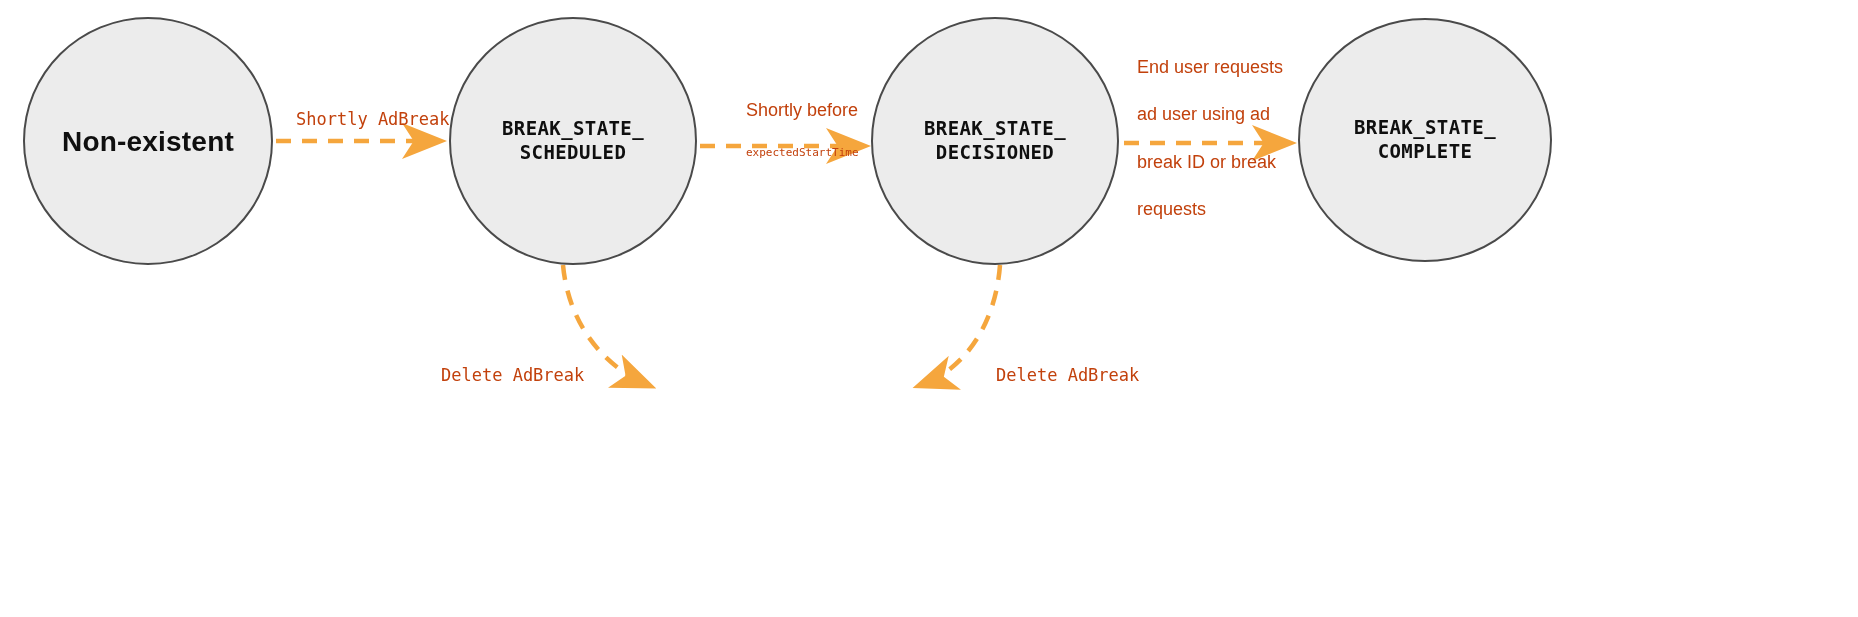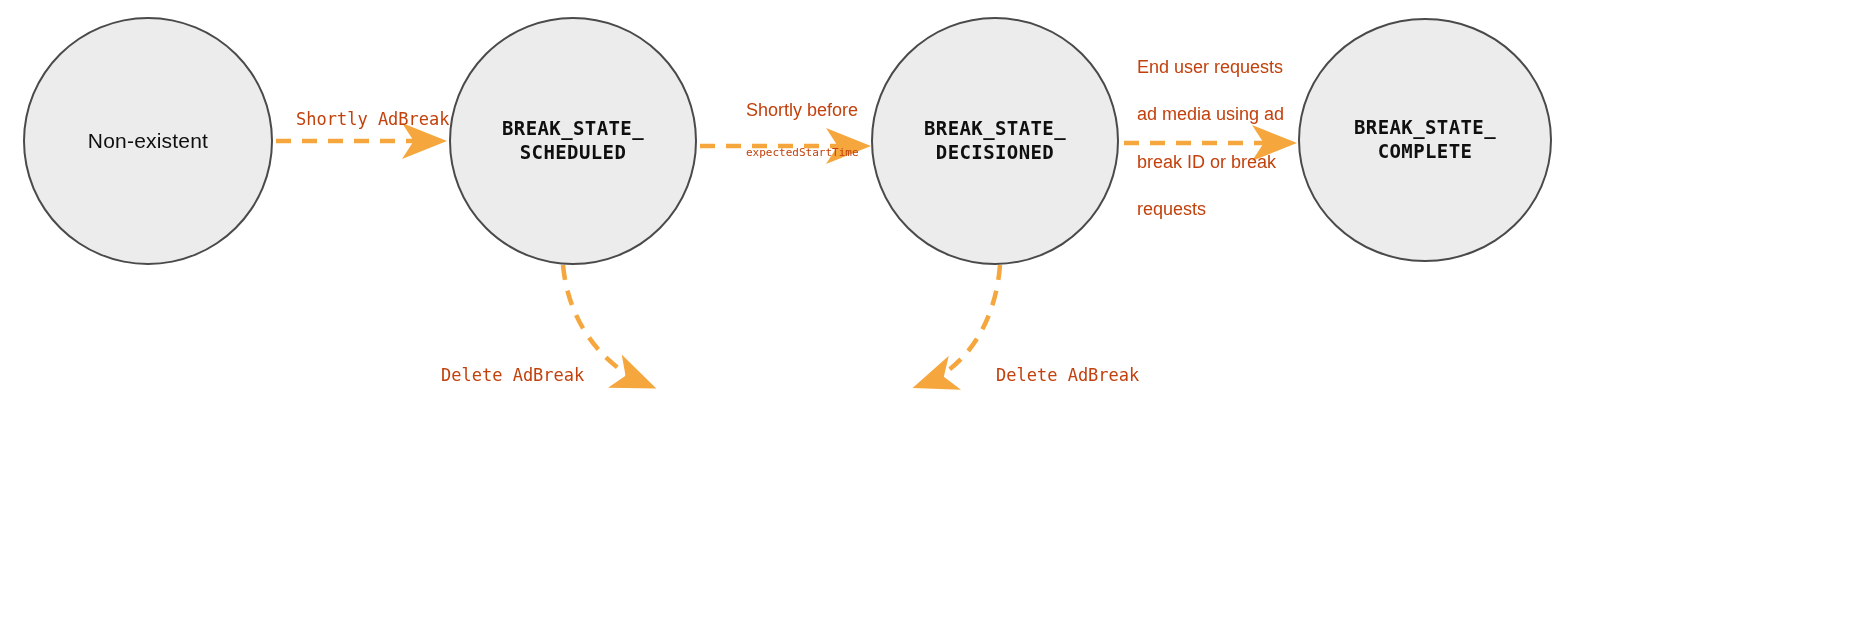--- a/index.html
+++ b/index.html
@@ -36,22 +36,22 @@
     justify-content: center;
     text-align: center;
   }
   .node-label {
     line-height: 1.25;
     color: #0f0f0f;
     white-space: pre-line;
   }
   .node-label.plain {
     font-family: "Liberation Sans", sans-serif;
-    font-weight: normal;
-    font-size: 21px;
+    font-weight: bold;
+    font-size: 28px;
     letter-spacing: 0.2px;
   }
   .node-label.code {
     font-family: "DejaVu Sans Mono", monospace;
     font-weight: bold;
     font-size: 19px;
     letter-spacing: 0.4px;
   }
   .edge-label {
     position: absolute;
@@ -127,21 +127,21 @@
     <span class="sans-line">Shortly AdBreak</span>
   </div>
 
   <div class="edge-label mixed-first" style="left:707px; top:75px;margin-left:39px;">
     <span class="sans-line">Shortly before</span>
     <span class="mono-line">expectedStartTime</span>
   </div>
 
   <div class="edge-label sans" style="left:1137px; top:32px;">
     <span class="sans-line">End user requests</span>
-    <span class="sans-line">ad media using ad</span>
+    <span class="sans-line">ad user using ad</span>
     <span class="sans-line">break ID or break</span>
     <span class="sans-line">requests</span>
   </div>
 
   <div class="edge-label mono" style="left:441px; top:342px;">
     <span class="sans-line">Delete AdBreak</span>
   </div>
 
   <div class="edge-label mono" style="left:996px; top:342px;">
     <span class="sans-line">Delete AdBreak</span>

